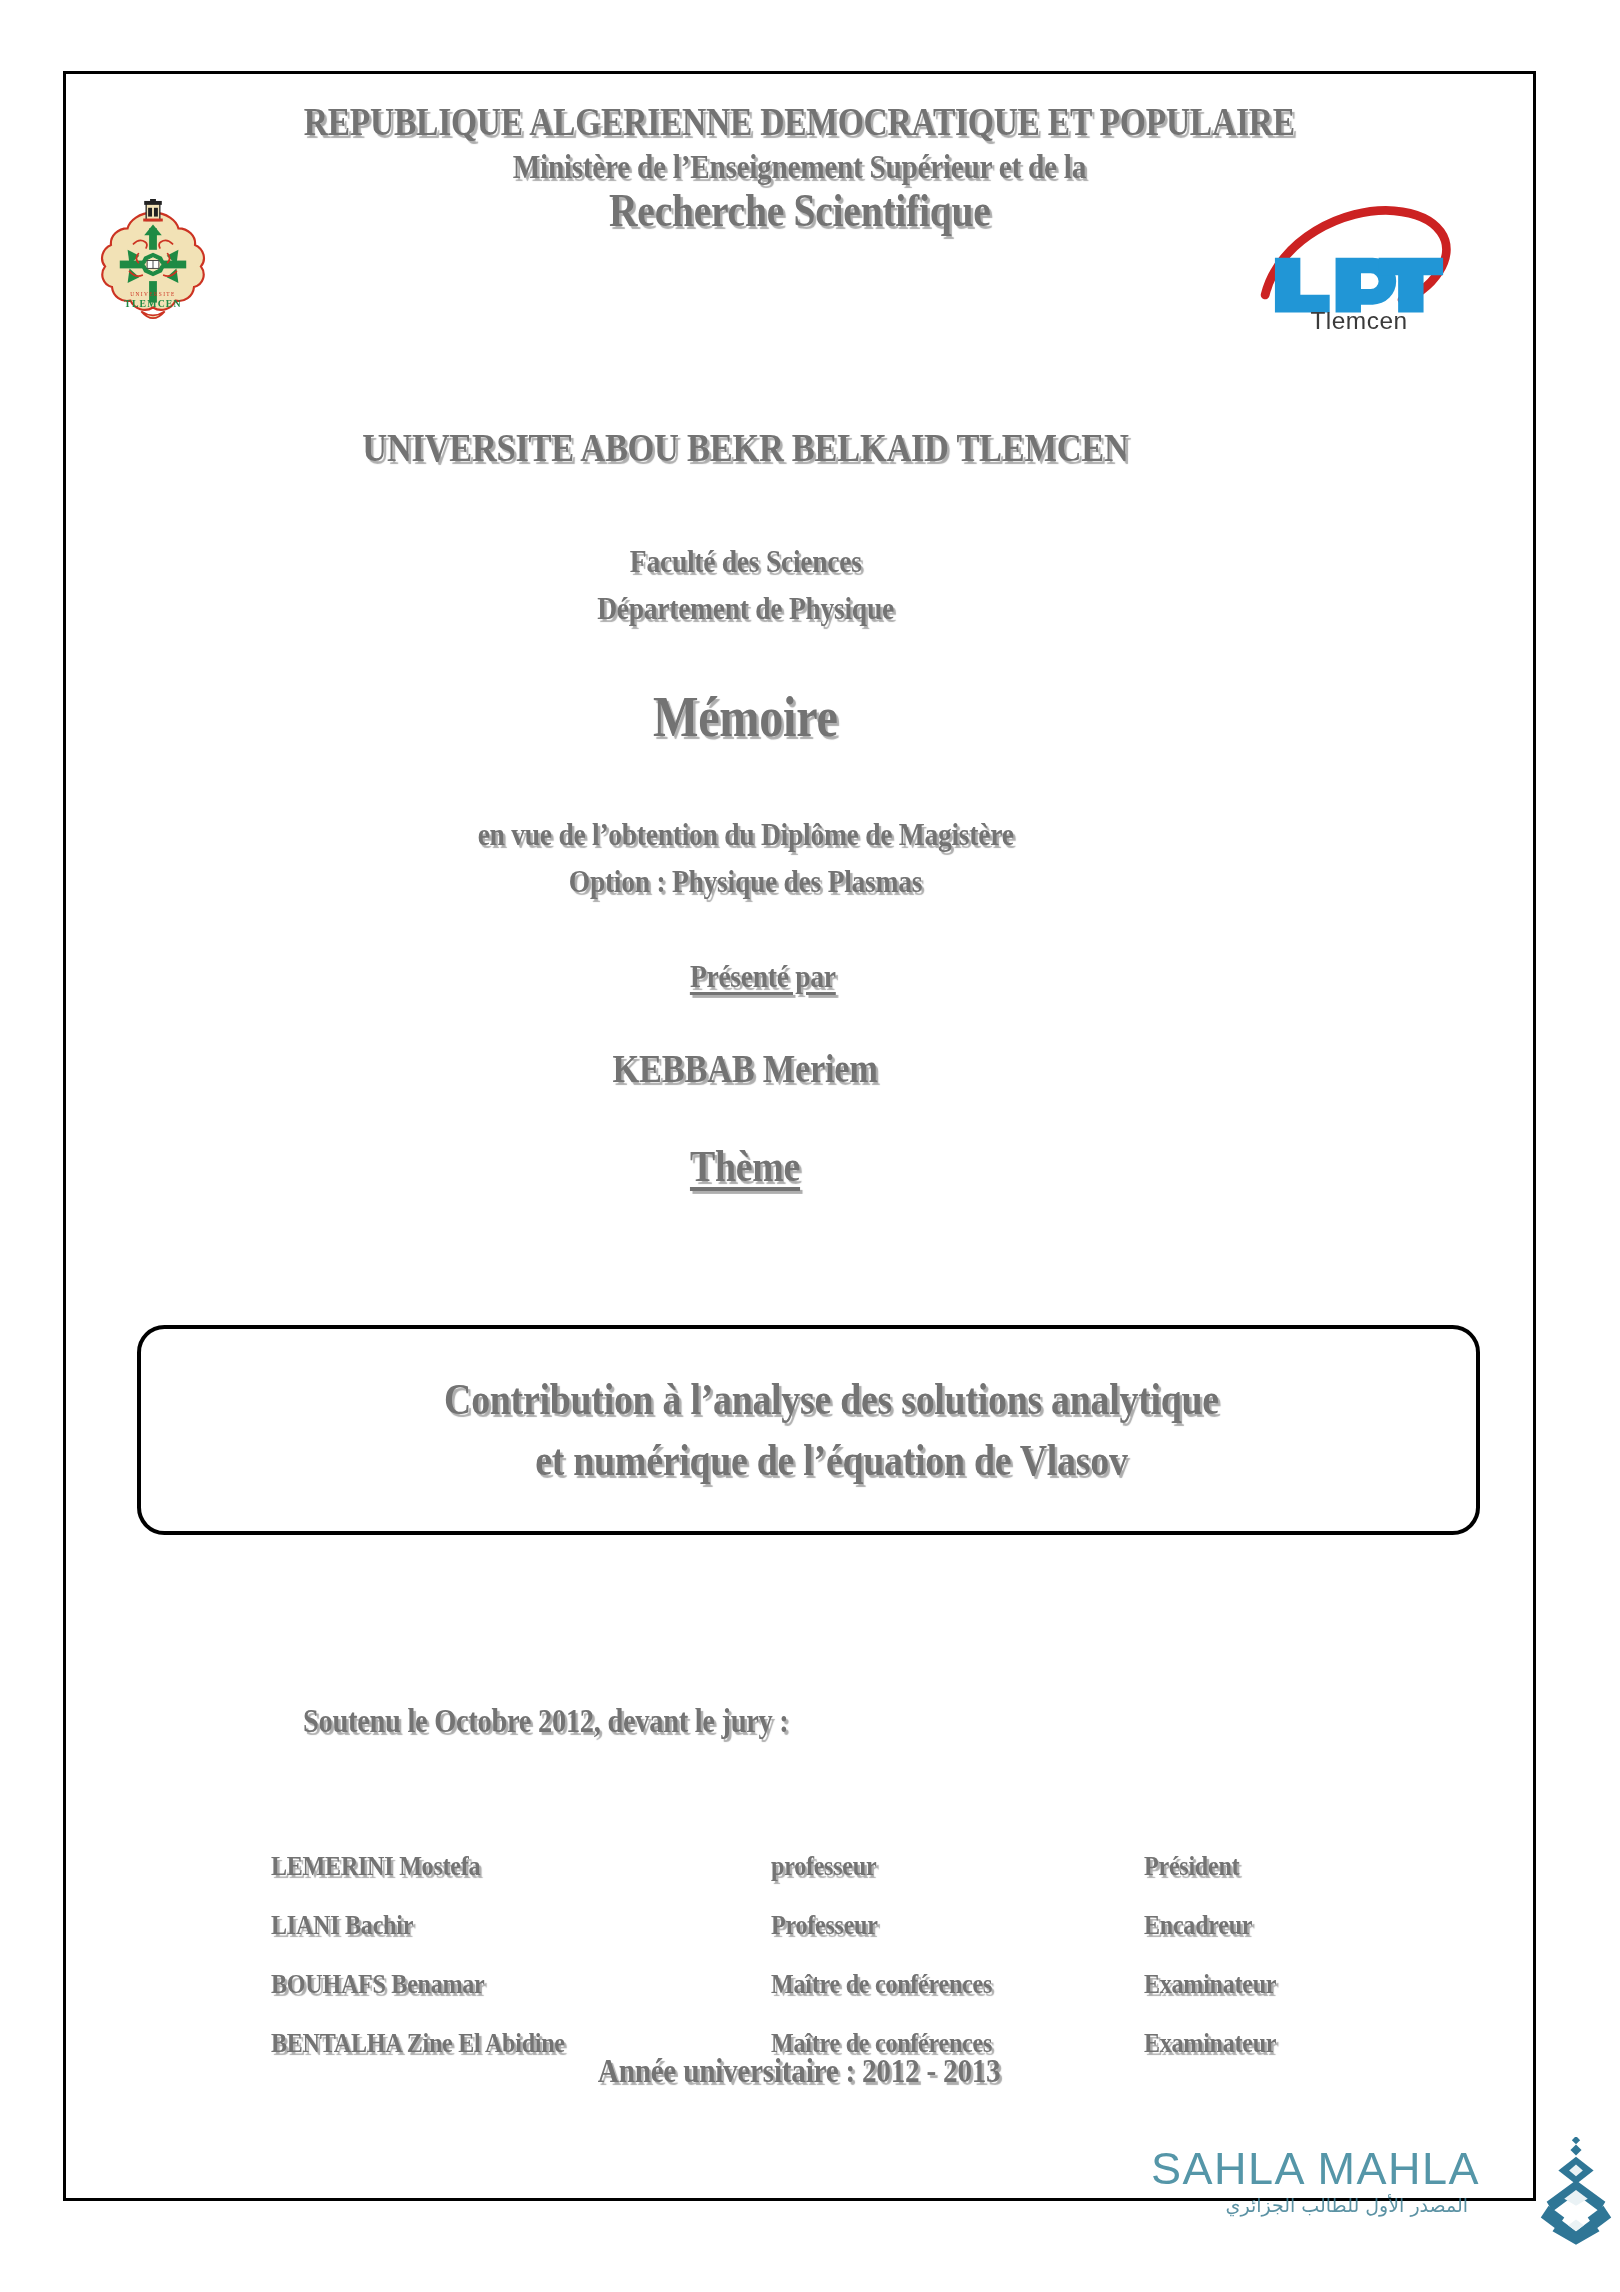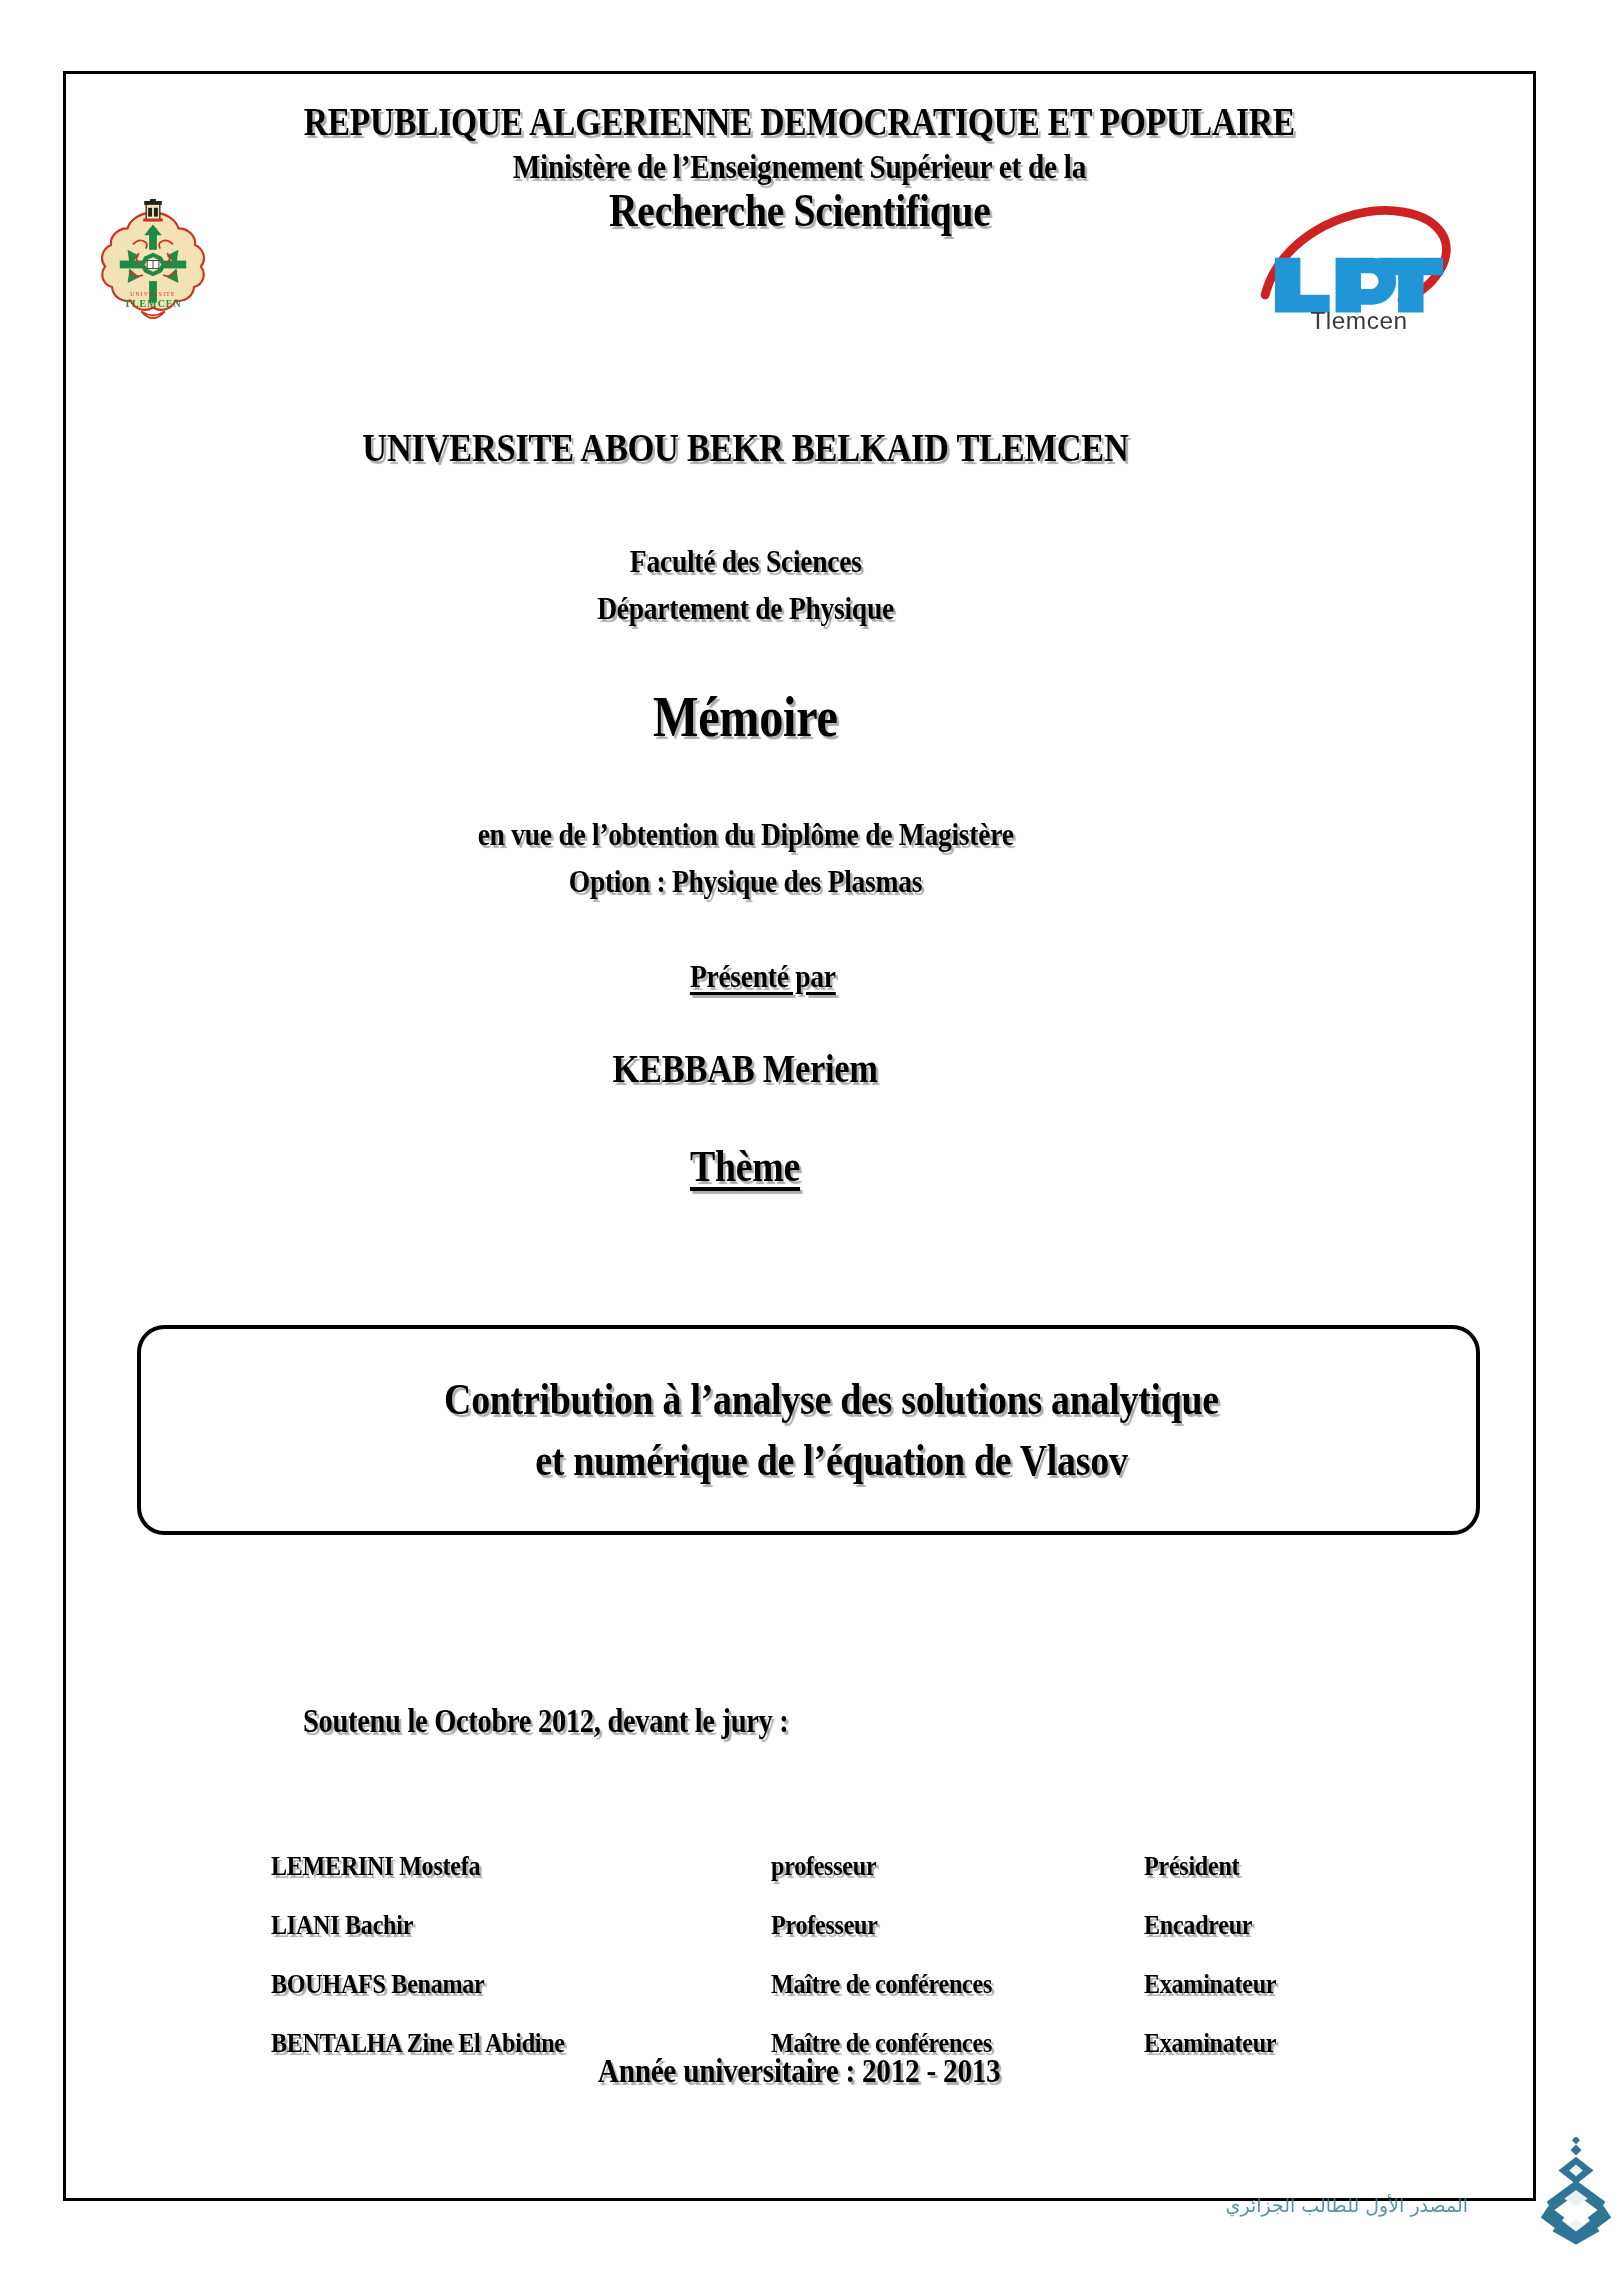--- a/index.html
+++ b/index.html
@@ -23,21 +23,21 @@
     left: 63px;
     top: 71px;
     width: 1473px;
     height: 2130px;
     border: 3.9px solid #000000;
     box-sizing: border-box;
   }
 
   
   .shadowed {
-    color: #000000;
+    color: #737373;
     text-shadow: 2.9px 2.9px 1px rgba(170,170,170,0.95);
     font-weight: bold;
     font-family: "Liberation Serif", "DejaVu Serif", serif;
     letter-spacing: -0.3px;
   }
   .condensed {
     transform: scaleX(0.86);
     transform-origin: center center;
     display: inline-block;
     white-space: nowrap;
@@ -417,20 +417,21 @@
       </tr>
     </tbody>
   </table>
 </div>
 
 <div id="year-line" class="shadowed">
   <span class="condensed">Année universitaire : 2012 - 2013</span>
 </div>
 
 <div id="watermark">
+  <div id="watermark-text">SAHLA MAHLA</div>
   <div id="watermark-arabic">المصدر الأول للطالب الجزائري</div>
   <div id="watermark-mark">
     <svg viewBox="0 0 92 112" width="90" height="110" aria-hidden="true">
       <g fill="#2f7696">
 
         <rect x="43" y="0" width="6" height="6" transform="rotate(45 46 3)"></rect>
         <rect x="42" y="9" width="8" height="8" transform="rotate(45 46 13)"></rect>
 
         <path d="M46 20 L64 34 L46 48 L28 34 Z"></path>
         <path d="M46 28 L53 34 L46 40 L39 34 Z" fill="#eaf2f5"></path>

